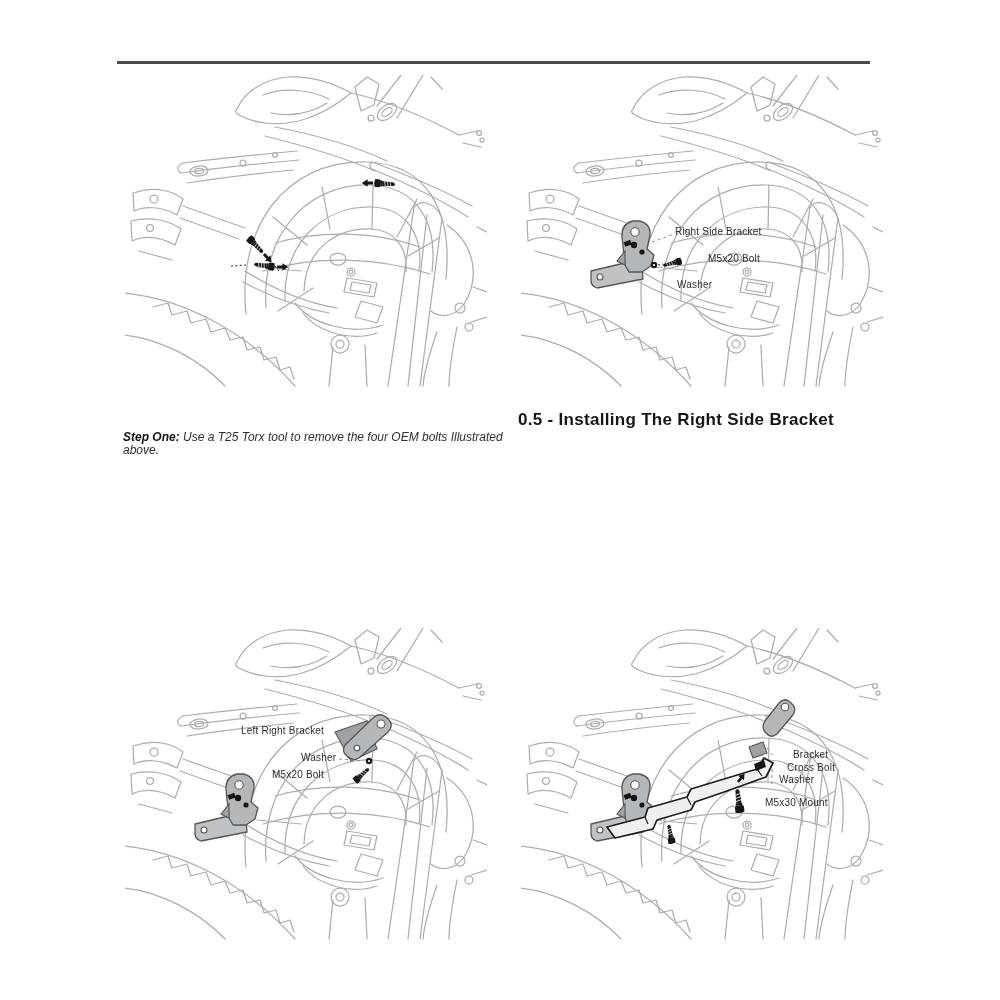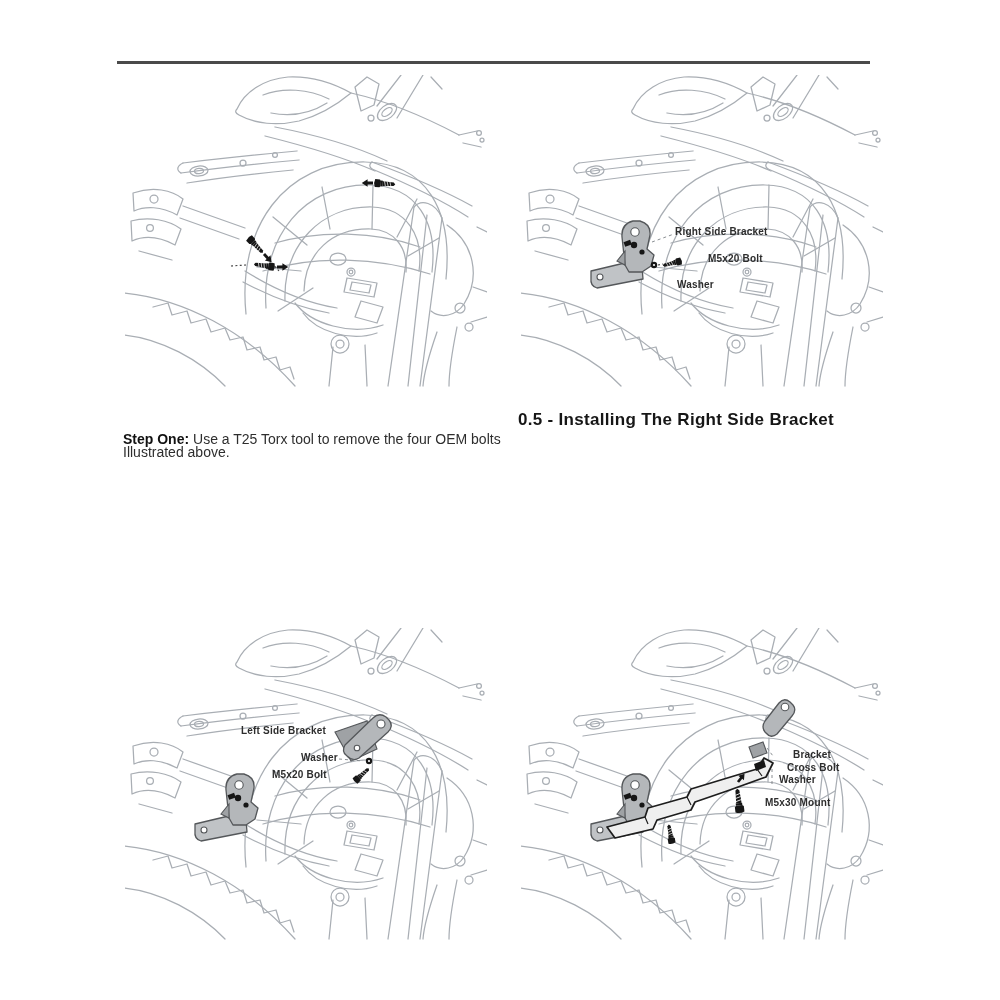--- a/index.html
+++ b/index.html
@@ -16,26 +16,26 @@
   .hw{fill:#161616;stroke:none;}
   .thread{stroke:#ffffff;stroke-width:.9;fill:none;}
   .dotted{fill:none;stroke:#3c3c3c;stroke-width:1.1;stroke-dasharray:2 2.4;}
   .leader{fill:none;stroke:#7d8287;stroke-width:.9;stroke-dasharray:3 3;}
   .br-fill{fill:#c0c3c6;stroke:#54575a;stroke-width:1.3;stroke-linejoin:round;}
   .br-fill2{fill:#b4b7ba;stroke:#54575a;stroke-width:1.3;stroke-linejoin:round;}
   .br-dark{fill:#9fa2a5;stroke:#54575a;stroke-width:1.1;}
   .hole{fill:#ffffff;stroke:#54575a;stroke-width:1.1;}
   .brace{fill:#efefef;stroke:#1d1d1d;stroke-width:1.7;stroke-linejoin:round;}
   .brace-seam{fill:none;stroke:#1d1d1d;stroke-width:1.2;}
-  .callout{position:absolute;font-size:10px;font-weight:bold;color:#2d2d2d;white-space:nowrap;
+  .callout{position:absolute;font-size:10px;font-weight:normal;color:#2d2d2d;white-space:nowrap;
            letter-spacing:.2px;}
   .title{position:absolute;font-size:17px;font-weight:bold;color:#161616;letter-spacing:.3px;white-space:nowrap;}
   .t1{left:123px;top:396px;}
   .t2{left:518px;top:396px;}
-  .step{position:absolute;font-size:14px;line-height:12.6px;color:#2e2e2e;}
+  .step{position:absolute;font-size:12px;line-height:12.6px;color:#2e2e2e;font-style:italic;}
   .s1{left:123px;top:419px;width:382px;}
   .s2{left:518px;top:419px;width:354px;}
   .step b{color:#111;}
 </style>
 </head>
 <body>
 
 <main class="page">
 
   <svg width="0" height="0" style="position:absolute">
@@ -190,21 +190,21 @@
       <use href="#rbracket"></use>
       <use href="#clampdark"></use>
       <path class="br-dark" d="M210,104 L242,93 L252,121 L226,133 Z"></path>
       <path class="br-fill2" d="M222,128 Q216,124 220,117 L248,90 Q254,84 261,89 L264,92 Q269,98 263,104 L234,130 Q228,134 222,128 Z"></path>
       <circle class="hole" cx="256" cy="96" r="4"></circle>
       <circle class="hole" cx="232" cy="120" r="2.8"></circle>
       <path class="leader" d="M214,131 L238,133"></path>
       <use href="#washer" transform="translate(244,133)"></use>
       <use href="#bolt" transform="translate(230,153) rotate(-42) scale(0.72)"></use>
     </svg>
-    <span class="callout" style="left:116px;top:97px">Left Side Bracket</span>
+    <span class="callout" style="left:116px;top:97px">Left Right Bracket</span>
     <span class="callout" style="left:176px;top:124px">Washer</span>
     <span class="callout" style="left:147px;top:141px">M5x20 Bolt</span>
   </div>
 
   <div class="panel p4">
     <svg viewBox="0 0 362 312">
       <use href="#moto"></use>
       <use href="#rbracket"></use>
       <use href="#clampdark"></use>
       <path class="brace" d="M86,199 L124,189 L127,180 L166,169 L170,161 L236,141 L243,130 L252,135 L245,149 L206,163 L174,174 L170,182 L136,192 L132,201 L94,210 Z"></path>

